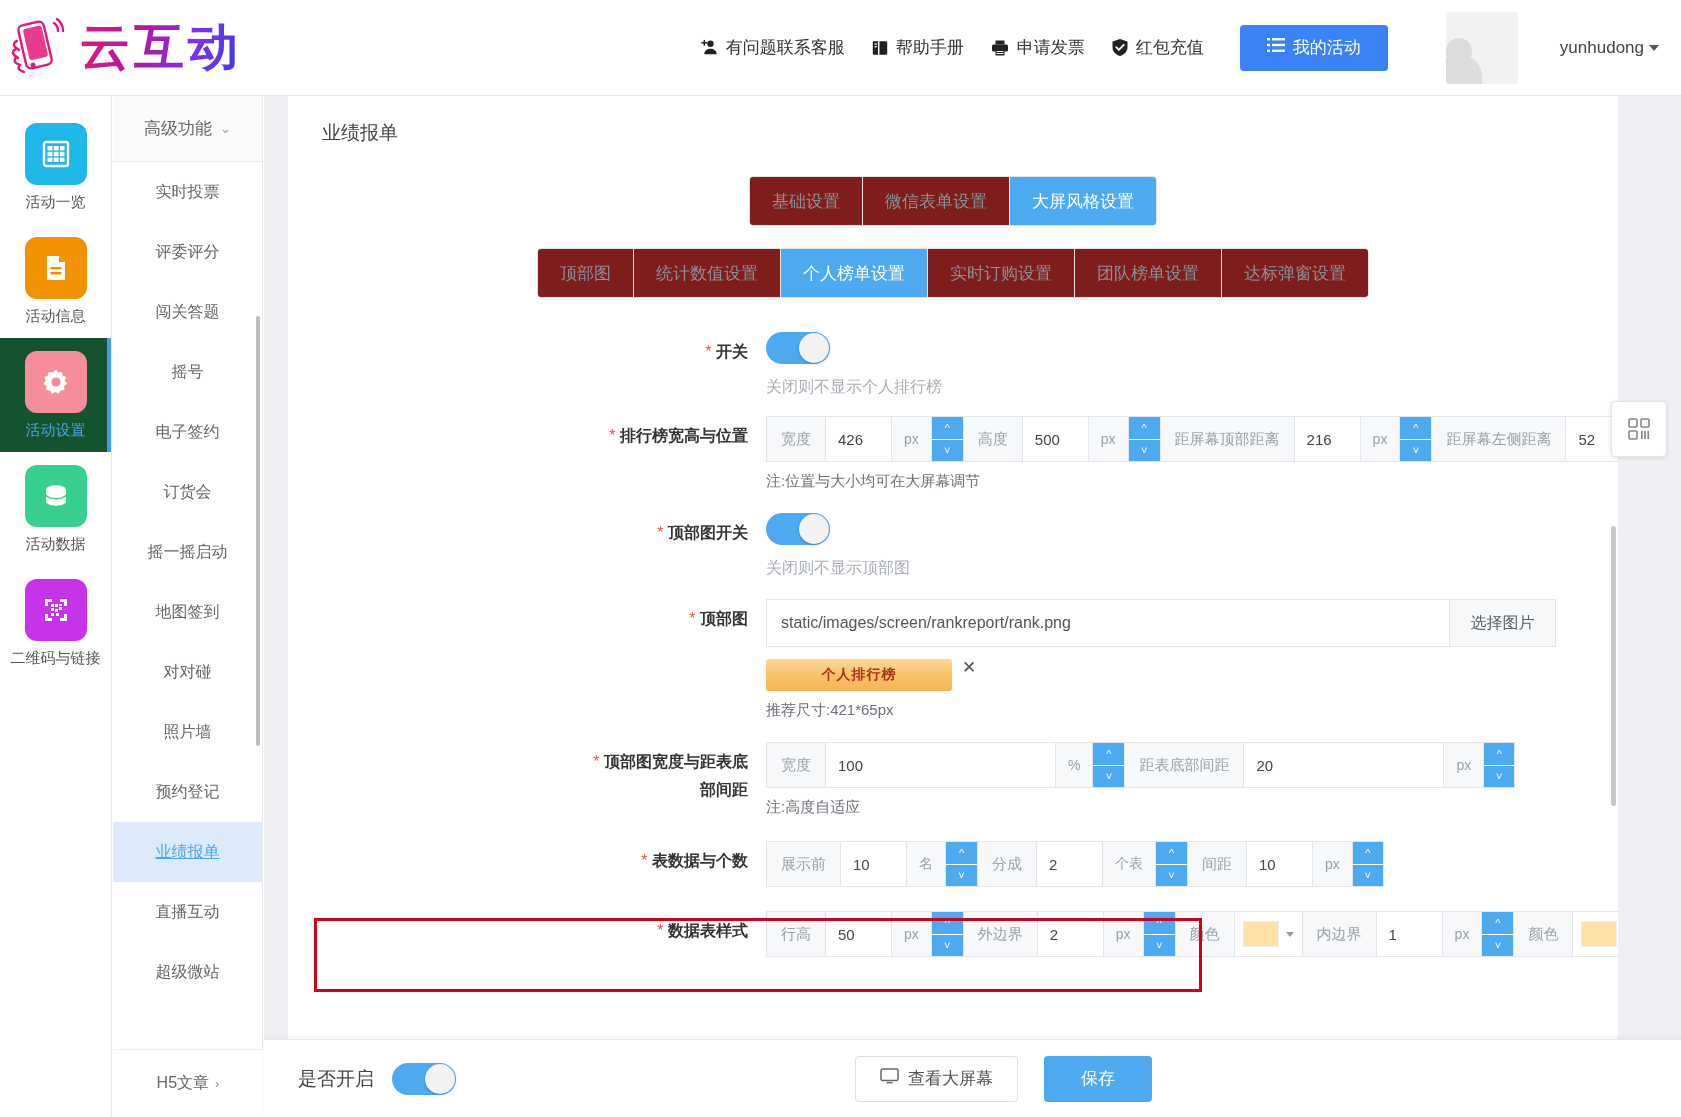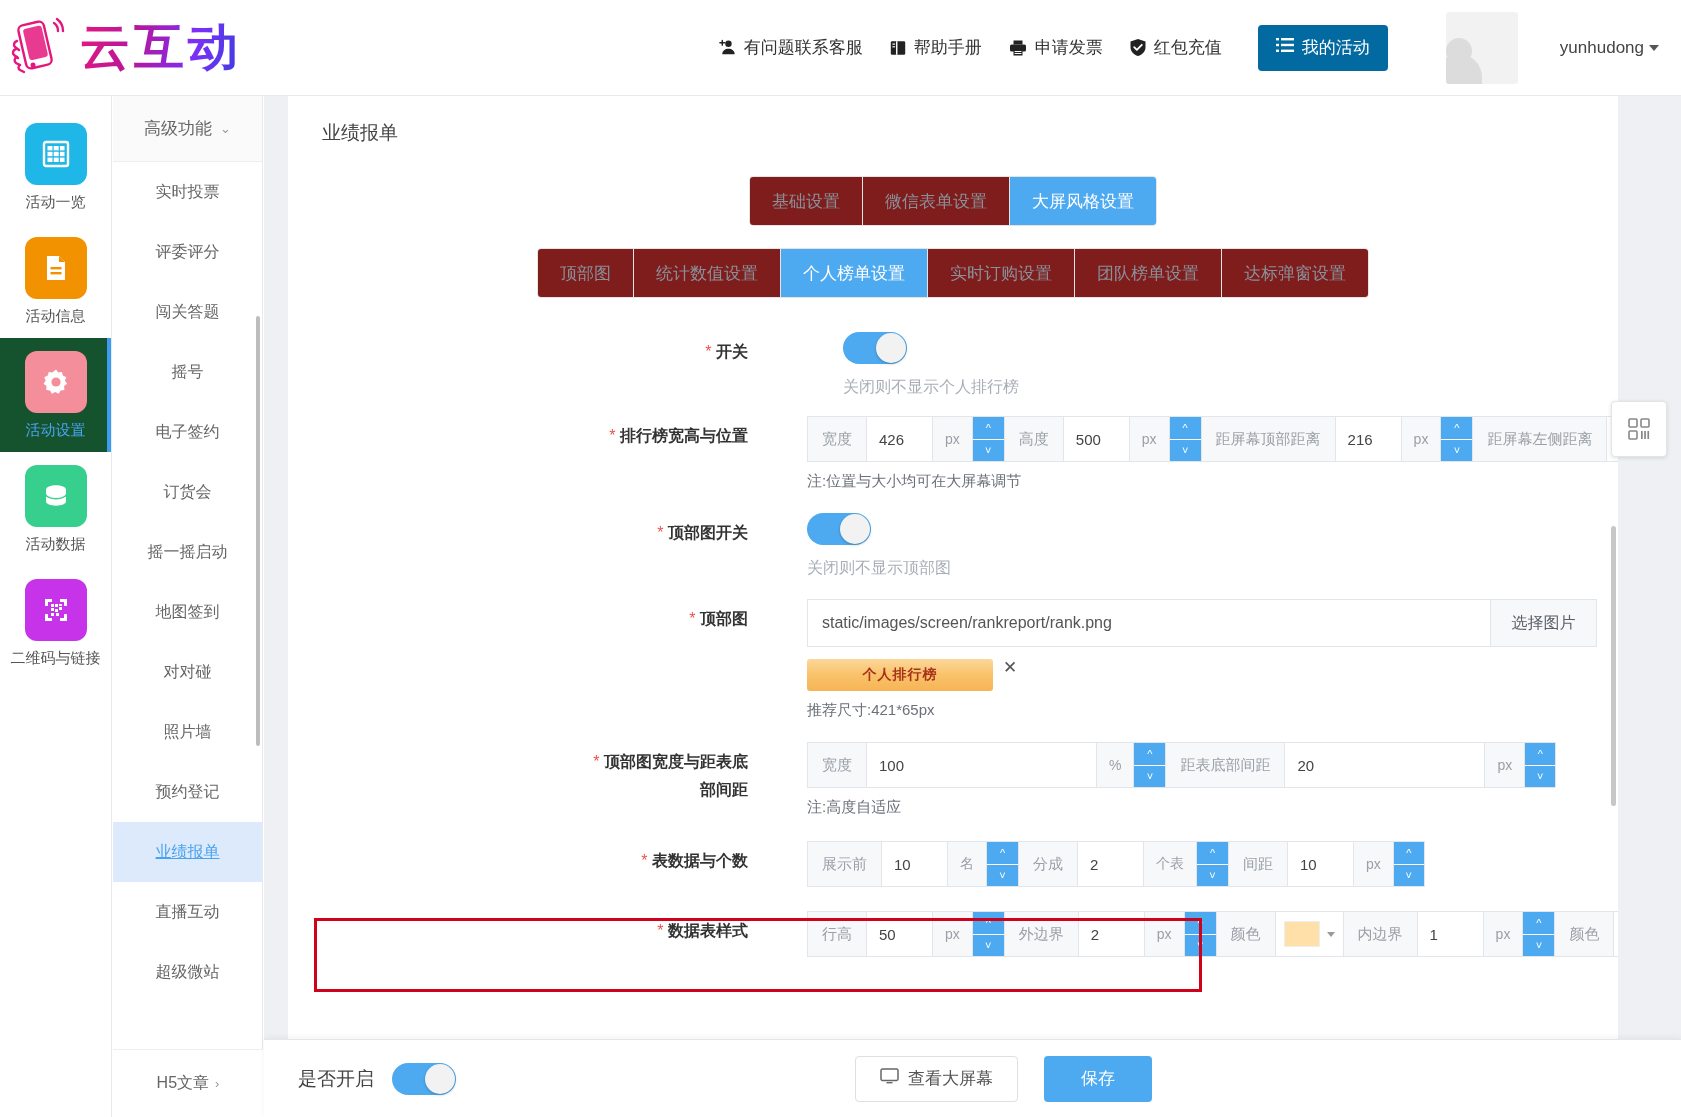--- a/index.html
+++ b/index.html
@@ -25,22 +25,22 @@
   .logo-text {
     font-size:50px; font-weight:bold; letter-spacing:4px;
     background:linear-gradient(100deg,#e5177f 0%,#b5179e 35%,#7b2ff7 70%,#3a3fe0 100%);
     -webkit-background-clip:text; background-clip:text; color:transparent;
     font-family:"DejaVu Sans","Liberation Sans",sans-serif;
   }
   .topnav { flex:1; display:flex; align-items:center; justify-content:flex-end; gap:26px; padding-right:0; }
   .topnav-item { display:flex; align-items:center; gap:7px; font-size:17px; color:#333; cursor:pointer; white-space:nowrap;}
   .topnav-item svg { display:block; }
   .my-activity-btn {
-    background:#0369a1; color:#fff; border-radius:4px; height:46px;
-    display:flex; align-items:center; gap:8px; padding:0 18px;
+    background:#3b82f6; color:#fff; border-radius:4px; height:46px;
+    display:flex; align-items:center; gap:8px; padding:0 27px;
     font-size:17px; margin-left:10px; cursor:pointer;
   }
   .avatar {
     width:72px; height:72px; background:#f2f2f2; border-radius:3px; margin-left:32px;
     display:flex; align-items:flex-end; justify-content:center; overflow:hidden;
   }
   .avatar .head { width:26px; height:26px; border-radius:50%; background:#dcdcdc; position:relative; top:-20px;}
   .avatar .body { width:46px; height:30px; border-radius:23px 23px 0 0; background:#dcdcdc; position:relative; left:-36px; }
   .username { font-size:17px; color:#444; margin-left:16px; margin-right:22px; white-space:nowrap; }
   .caret-down { display:inline-block; width:0;height:0; border-left:5px solid transparent;border-right:5px solid transparent;border-top:6px solid #555; margin-left:5px; vertical-align:middle;}
@@ -99,21 +99,21 @@
   .tabgroup .tab.active { background:#4eaaf0; color:#fff; }
   .tabs-row2 { display:flex; justify-content:center; margin-top:22px; }
 
   .form-rows { margin-top:34px; padding-left:8px; position:relative;}
   .frow { display:flex; align-items:flex-start; margin-bottom:0; }
   .flabel {
     width:470px; text-align:right; padding-right:18px; font-size:16px; font-weight:bold; color:#333;
     line-height:40px; flex-shrink:0;
   }
   .flabel .star { color:#e8544c; font-weight:normal; }
-  .fbody { flex:1;margin-left:41px; }
+  .fbody { flex:1; }
   .hint { color:#a9aeb6; font-size:16px; margin-top:10px; }
   .note { color:#6b7079; font-size:15px; margin-top:10px; }
 
   
   .switch {
     width:64px; height:32px; border-radius:16px; background:#4eaaf0; position:relative; cursor:pointer; display:inline-block;
   }
   .switch .knob { position:absolute; top:1px; right:1px; width:30px; height:30px; border-radius:50%; background:#f2f2f2; box-shadow:0 1px 3px rgba(0,0,0,.25);}
 
   
@@ -463,21 +463,21 @@
             <span>团队榜单设置</span>
           </div>
         <div class="tab">
             <span>达标弹窗设置</span>
           </div>
       </div>
     </div>
 
     <div class="form-rows">
 
-      <div class="frow" style="margin-bottom:18px;gap:36px;">
+      <div class="frow" style="margin-bottom:18px;">
         <div class="flabel">
           <span class="star">*</span>
           <span>开关</span>
         </div>
         <div class="fbody">
           <div class="switch"><div class="knob"></div></div>
           <div class="hint">关闭则不显示个人排行榜</div>
         </div>
       </div>
 

